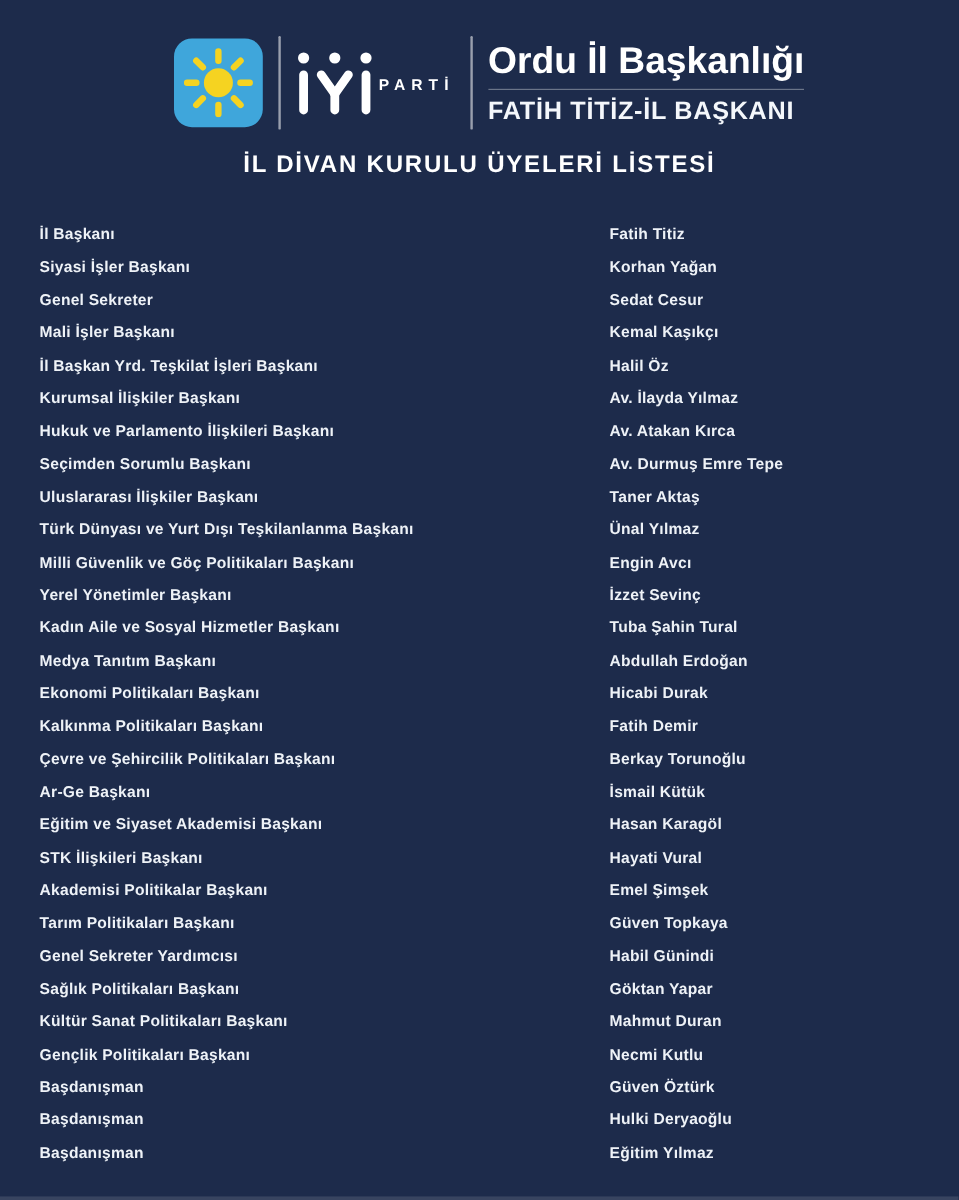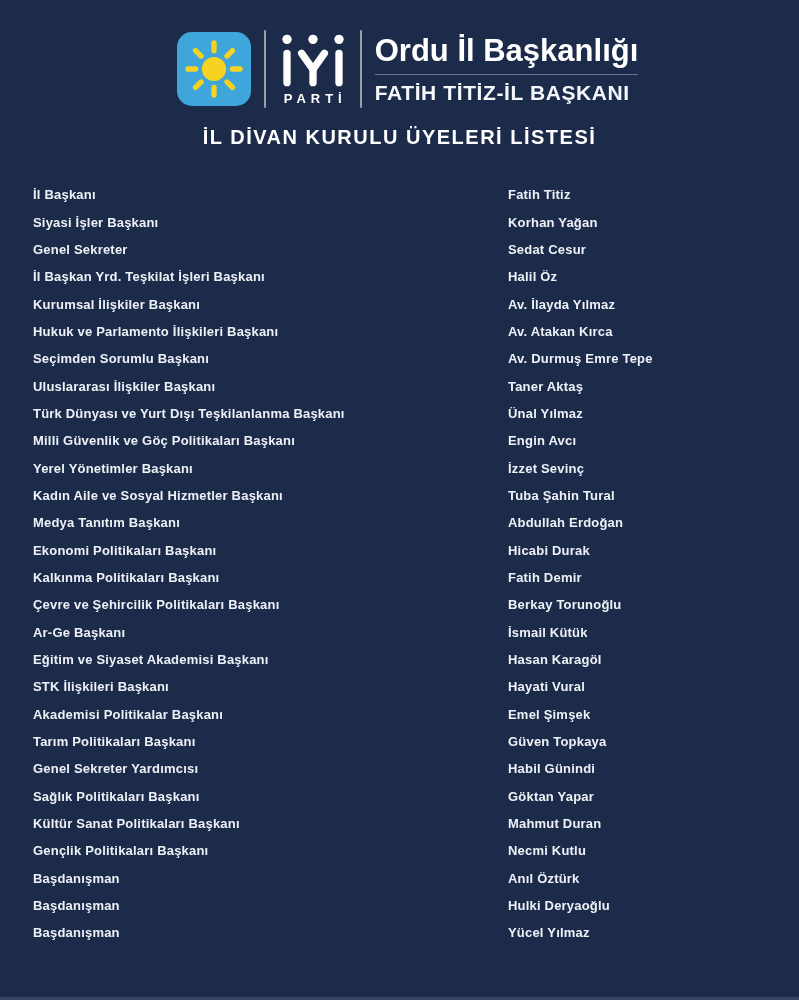--- a/index.html
+++ b/index.html
@@ -23,21 +23,21 @@
     background:#3fa6db; border-radius:15px;
     display:flex; align-items:center; justify-content:center;
     flex:none;
   }
   .vdiv {
     width:2px; height:78px;
     background:rgba(255,255,255,0.55);
     border-radius:1px; flex:none;
   }
   .wordmark-block {
-    display:flex; flex-direction:column; align-items:center;
+    display:flex; flex-direction:row; align-items:center;
     flex:none;
   }
   .parti {
     font-size:13px; font-weight:600; letter-spacing:5px;
     padding-left:5px; margin-top:3px; color:#ffffff;
   }
   .org-block { display:flex; flex-direction:column; flex:none; }
   .org-title { font-size:31px; font-weight:700; color:#ffffff; }
   .org-divider { height:1px; background:rgba(255,255,255,0.35); margin:5px 0 6px; }
   .chairman { font-size:21px; font-weight:700; letter-spacing:0.6px; color:#f4f7fb; }
@@ -132,20 +132,24 @@
       </div>
       <div class="row">
         <span class="role">Siyasi İşler Başkanı</span>
         <span class="name">Korhan Yağan</span>
       </div>
       <div class="row">
         <span class="role">Genel Sekreter</span>
         <span class="name">Sedat Cesur</span>
       </div>
       <div class="row">
+        <span class="role">Mali İşler Başkanı</span>
+        <span class="name">Kemal Kaşıkçı</span>
+      </div>
+      <div class="row">
         <span class="role">İl Başkan Yrd. Teşkilat İşleri Başkanı</span>
         <span class="name">Halil Öz</span>
       </div>
       <div class="row">
         <span class="role">Kurumsal İlişkiler Başkanı</span>
         <span class="name">Av. İlayda Yılmaz</span>
       </div>
       <div class="row">
         <span class="role">Hukuk ve Parlamento İlişkileri Başkanı</span>
         <span class="name">Av. Atakan Kırca</span>
@@ -221,27 +225,27 @@
       <div class="row">
         <span class="role">Kültür Sanat Politikaları Başkanı</span>
         <span class="name">Mahmut Duran</span>
       </div>
       <div class="row">
         <span class="role">Gençlik Politikaları Başkanı</span>
         <span class="name">Necmi Kutlu</span>
       </div>
       <div class="row">
         <span class="role">Başdanışman</span>
-        <span class="name">Anıl Öztürk</span>
+        <span class="name">Güven Öztürk</span>
       </div>
       <div class="row">
         <span class="role">Başdanışman</span>
         <span class="name">Hulki Deryaoğlu</span>
       </div>
       <div class="row">
         <span class="role">Başdanışman</span>
-        <span class="name">Yücel Yılmaz</span>
+        <span class="name">Eğitim Yılmaz</span>
       </div>
     </div>
 
   <div class="bottom-edge"></div>
 
 </div>
 
 </body></html>

